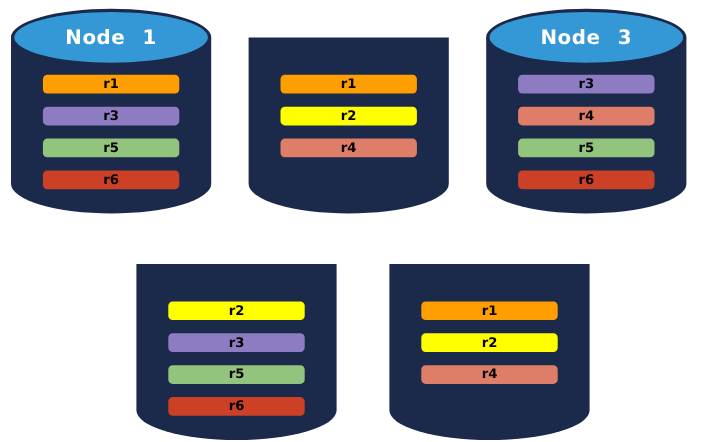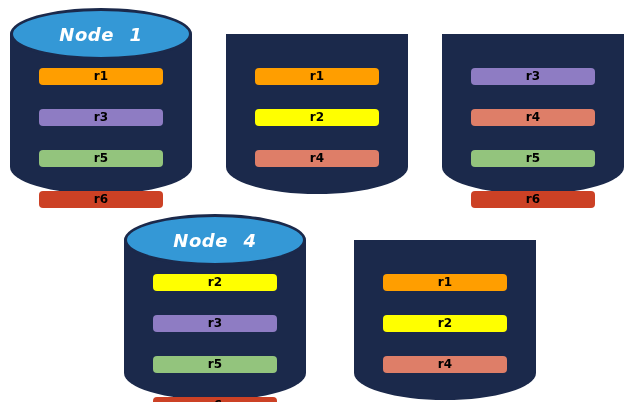--- a/index.html
+++ b/index.html
@@ -28,37 +28,36 @@
     position: absolute;
     top: 0; left: 0;
     width: 182px; height: 52px;
     box-sizing: border-box;
     background: var(--cyl-top, #3498D6);
     border: 3px solid var(--cyl-body, #1B294B);
     border-radius: 50%;
     display: flex;
     align-items: center;
     justify-content: center;
-    font-style: italic;
   }
   .cyl-title {
     color: var(--title-color, #ffffff);
     font-weight: bold;
     font-size: 18px;
     letter-spacing: 0.5px;
     word-spacing: 0.5em;
     user-select: none;
   }
   .bars {
     position: absolute;
     top: 60px;
     left: 29px; right: 29px;
     display: flex;
     flex-direction: column;
-    gap: 24px;
+    gap: 12px;
   }
   .bar {
     height: 17px;
     border-radius: 4px;
     display: flex;
     align-items: center;
     justify-content: center;
     font-size: 12px;
     font-weight: bold;
     line-height: 17px;
@@ -85,34 +84,34 @@
       <div class="cylinder">
         <div class="cyl-body"></div>
         <div class="bars">
           <div class="bar" style="background: rgb(255, 158, 0);">r1</div>
           <div class="bar" style="background: rgb(255, 255, 0);">r2</div>
           <div class="bar" style="background: rgb(222, 126, 104);">r4</div>
         </div>
       </div>
       <div class="cylinder">
         <div class="cyl-body"></div>
+        <div class="cyl-top">
+          <span class="cyl-title">Node 3</span>
+        </div>
         <div class="bars">
           <div class="bar" style="background: rgb(142, 124, 195);">r3</div>
           <div class="bar" style="background: rgb(222, 126, 104);">r4</div>
           <div class="bar" style="background: rgb(147, 196, 125);">r5</div>
           <div class="bar" style="background: rgb(204, 65, 37);">r6</div>
         </div>
       </div>
     </div>
   <div class="row row-bottom">
       <div class="cylinder">
         <div class="cyl-body"></div>
-        <div class="cyl-top">
-          <span class="cyl-title">Node 4</span>
-        </div>
         <div class="bars">
           <div class="bar" style="background: rgb(255, 255, 0);">r2</div>
           <div class="bar" style="background: rgb(142, 124, 195);">r3</div>
           <div class="bar" style="background: rgb(147, 196, 125);">r5</div>
           <div class="bar" style="background: rgb(204, 65, 37);">r6</div>
         </div>
       </div>
       <div class="cylinder">
         <div class="cyl-body"></div>
         <div class="bars">

